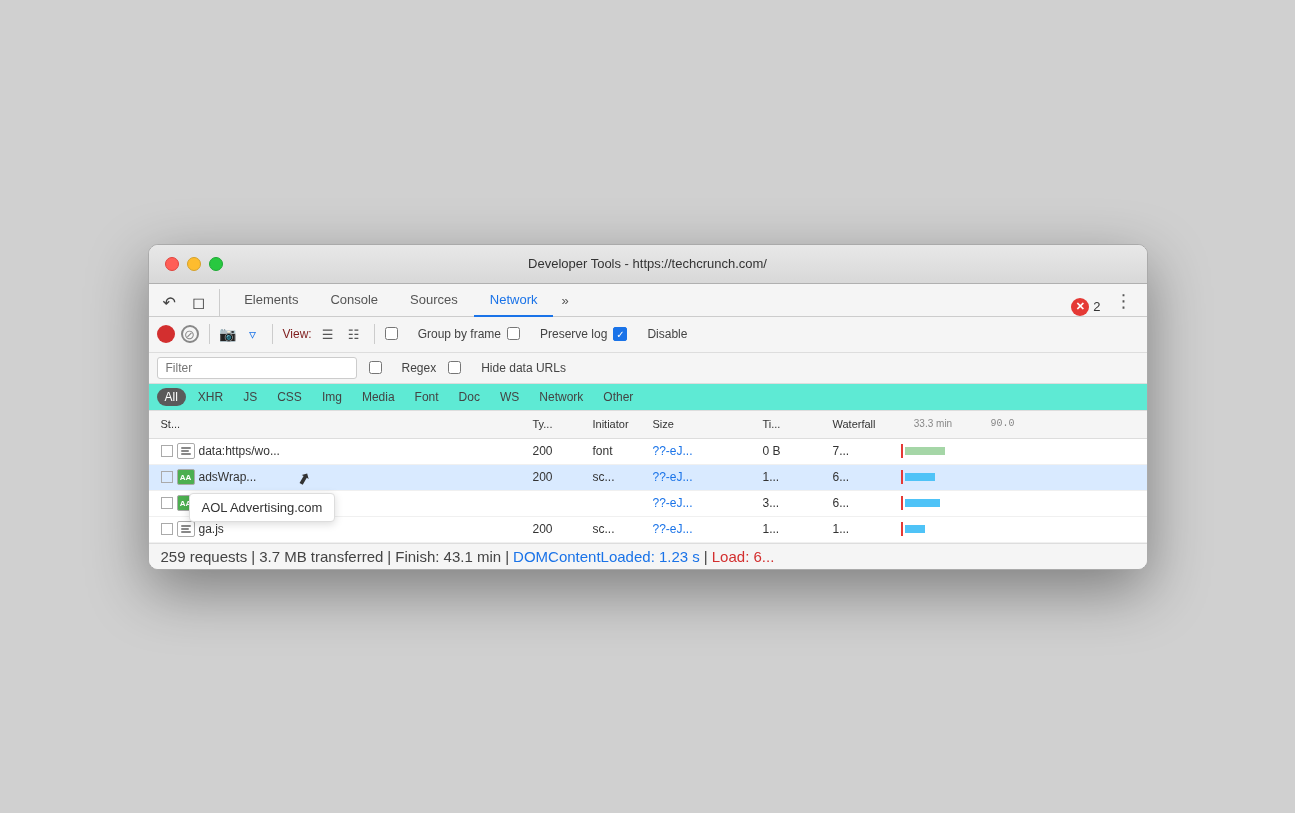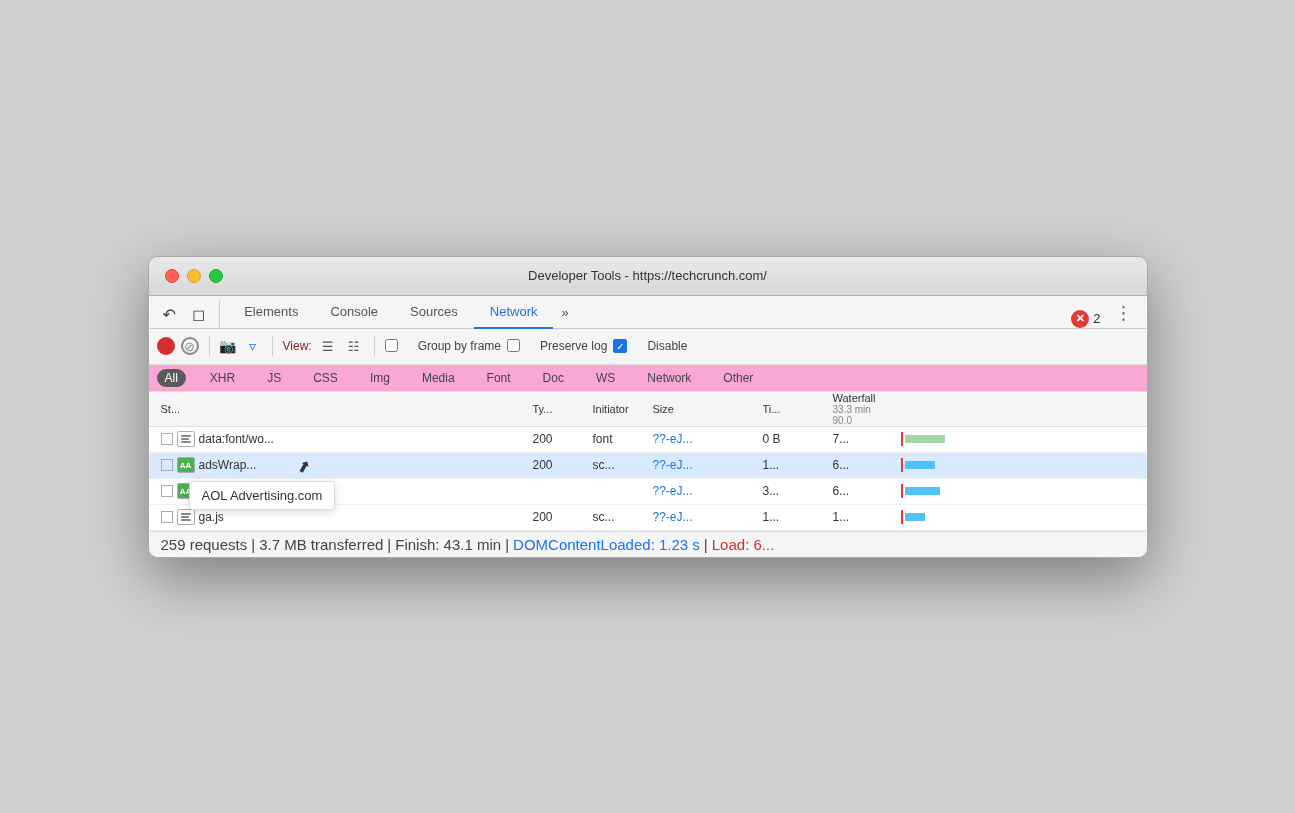--- a/index.html
+++ b/index.html
@@ -197,23 +197,23 @@
       padding: 3px 8px;
       font-size: 12px;
       width: 200px;
       outline: none;
       background: white;
     }
     .type-bar {
       display: flex;
       align-items: flex-start;
       padding: 4px 8px;
-      background: #f9a8d4;
+      background: #5eead4;
       border-bottom: 1px solid #ddd;
-      gap: 16px;
+      gap: 4px;
     }
     .type-btn {
       padding: 2px 8px;
       font-size: 12px;
       color: #444;
       cursor: pointer;
       border-radius: 3px;
       border: none;
       background: transparent;
     }
@@ -415,20 +415,31 @@
     <label class="checkbox-label">
       <input type="checkbox" style="">
       <span>Preserve log</span>
     </label>
     <label class="checkbox-label">
       <span class="blue-checked">✓</span>
       <span>Disable</span>
     </label>
   </div>
 
+  <div class="filter-bar">
+    <input type="text" class="filter-input" placeholder="Filter" style="">
+    <label class="checkbox-label">
+      <input type="checkbox" style="">
+      <span>Regex</span>
+    </label>
+    <label class="checkbox-label">
+      <input type="checkbox" style="">
+      <span>Hide data URLs</span>
+    </label>
+  </div>
 
   <div class="type-bar">
     <button class="type-btn active">All</button>
     <button class="type-btn">XHR</button>
     <button class="type-btn">JS</button>
     <button class="type-btn">CSS</button>
     <button class="type-btn">Img</button>
     <button class="type-btn">Media</button>
     <button class="type-btn">Font</button>
     <button class="type-btn">Doc</button>
@@ -436,40 +447,40 @@
     <button class="type-btn">Network</button>
     <button class="type-btn">Other</button>
   </div>
 
   <div class="table-header">
     <div class="th">St...</div>
     <div class="th">Ty...</div>
     <div class="th">Initiator</div>
     <div class="th">Size</div>
     <div class="th">Ti...</div>
-    <div class="th" style="display:flex;justify-content:space-between;grid-column:span 2;flex-direction:column;">
+    <div class="th" style="display:flex;justify-content:space-between;grid-column:span 2;">
       <span>Waterfall</span>
       <span style="color:#888;font-size:10px;">33.3 min</span>
-      <span style="color:#888;font-size:10px;">90.0</span>
+      <span style="color:#888;font-size:10px;font-family:Liberation Mono, monospace;">90.0</span>
     </div>
   </div>
 
   <div class="table-body" style="position:relative;">
 
     <div class="table-row">
       <div class="td name-cell">
         <div class="row-checkbox"></div>
         <div class="type-icon doc">
           <div class="doc-lines">
               <div class="doc-line" style="width:10px;"></div>
               <div class="doc-line" style="width:8px;"></div>
               <div class="doc-line" style="width:10px;"></div>
             </div>
         </div>
-        <span>data:font/wo...</span>
+        <span>data:https/wo...</span>
       </div>
       <div class="td">200</div>
       <div class="td">font</div>
       <div class="td" style="color:#1a73e8;">??-eJ...</div>
       <div class="td">0 B</div>
       <div class="td">7...</div>
       <div class="td waterfall-cell" style="grid-column:span 2;position:relative;">
         <div class="waterfall-line" style="left:2px;"></div>
         <div class="waterfall-bar" style="left:6px;width:40px;background:#a5d6a7;"></div>
       </div>

